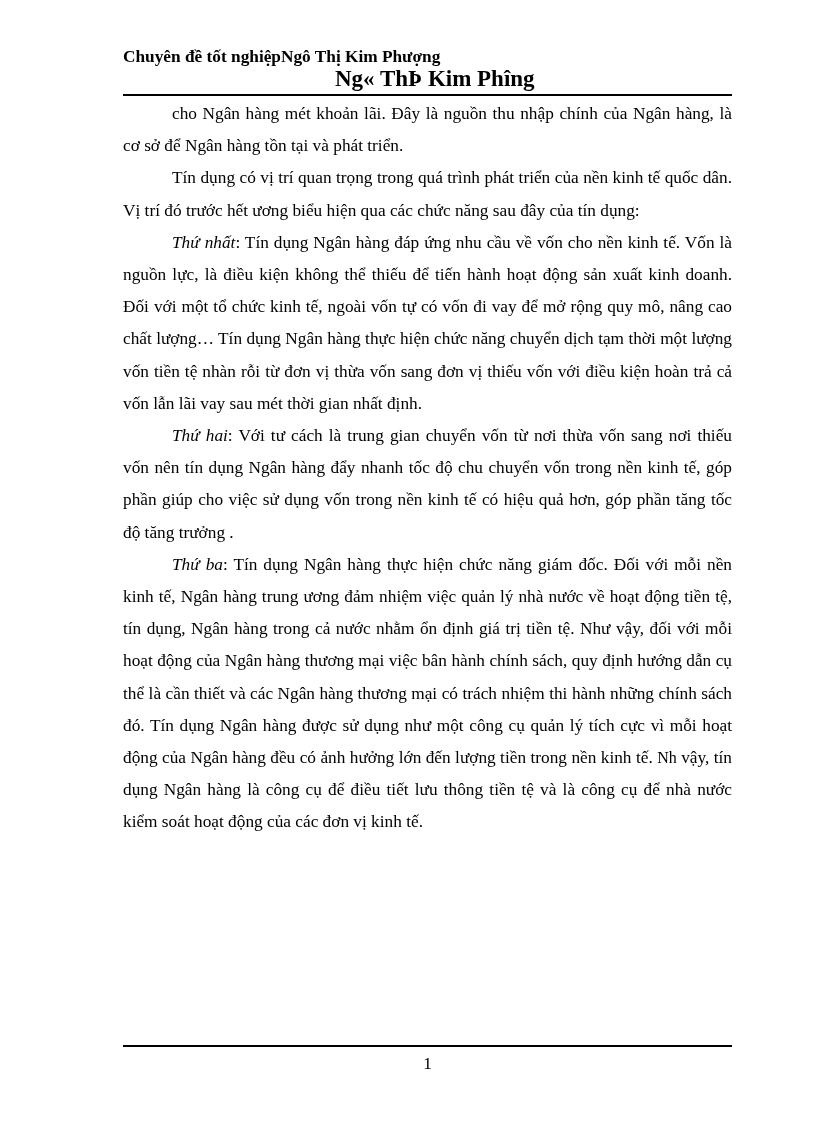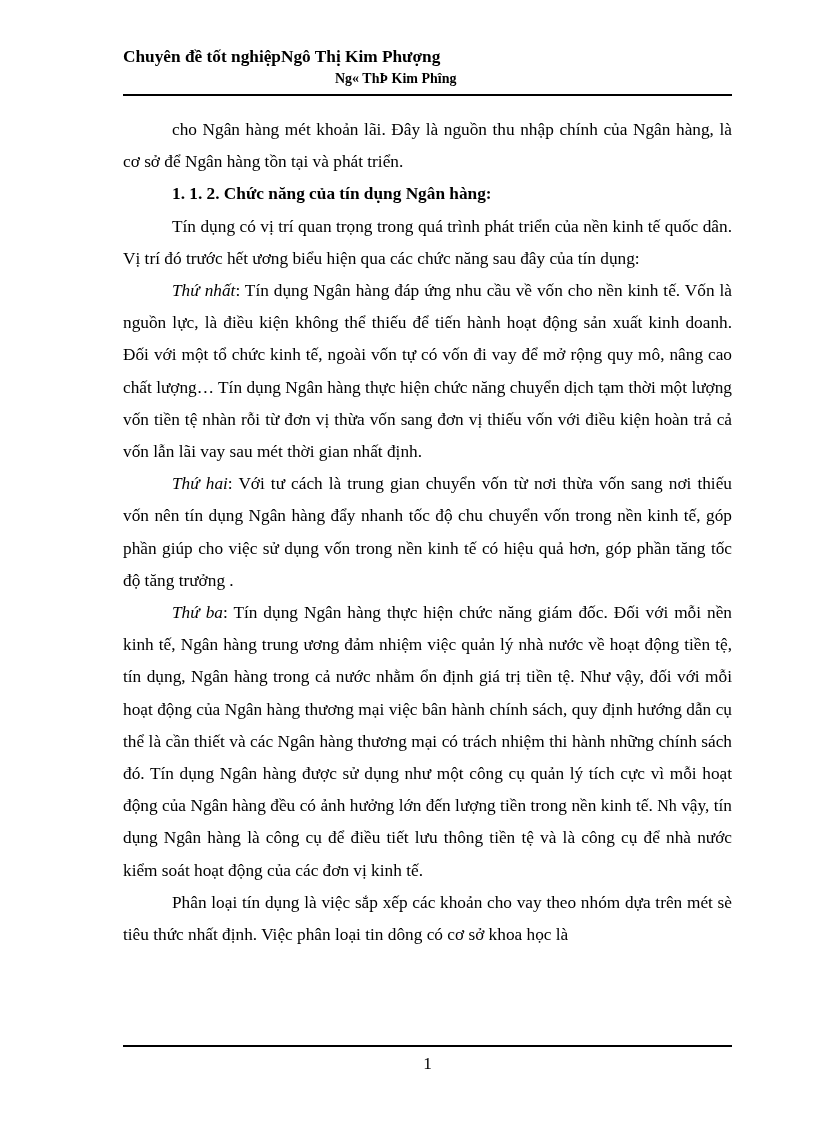--- a/index.html
+++ b/index.html
@@ -26,37 +26,37 @@
     top: 46px;
     width: 609px;
   }
   .header-line1 {
     font-size: 17.3px;
     font-weight: bold;
     line-height: 22px;
     white-space: nowrap;
   }
   .header-line2 {
-    font-size: 14px;
+    font-size: 23px;
     font-weight: bold;
     line-height: 22px;
     margin-left: 212px;
     white-space: nowrap;
   }
   .header-rule {
     border: none;
     border-top: 2px solid #000000;
     margin: 4px 0 0 0;
     height: 0;
   }
   .doc-body {
     font-size: 17.3px;
     line-height: 32.2px;
     text-align: justify;
-    margin-top: 18px;
+    margin-top: 2px;
   }
   .para {
     margin: 0;
     text-indent: 49px;
   }
   .heading {
     font-weight: bold;
   }
   .lead {
   }
@@ -85,32 +85,30 @@
     <header>
       <div class="header-line1"><span>Chuyên đề tốt nghiệp</span><span>Ngô Thị Kim Phượng</span></div>
       <div class="header-line2">Ng« ThÞ Kim Phîng</div>
       <hr class="header-rule">
     </header>
 
     <main class="doc-body">
 
       <p class="para">cho Ngân hàng mét khoản lãi. Đây là nguồn thu nhập chính của Ngân hàng, là cơ sở để Ngân hàng tồn tại và phát triển.</p>
 
-      <p class="para heading">1. 1. 2. Chức năng của tín dụng Ngân hàng:</p>
 
       <p class="para">Tín dụng có vị trí quan trọng trong quá trình phát triển của nền kinh tế quốc dân. Vị trí đó trước hết ương biểu hiện qua các chức năng sau đây của tín dụng:</p>
 
       <p class="para"><em class="lead">Thứ nhất</em><span>: Tín dụng Ngân hàng đáp ứng nhu cầu về vốn cho nền kinh tế. Vốn là nguồn lực, là điều kiện không thể thiếu để tiến hành hoạt động sản xuất kinh doanh. Đối với một tổ chức kinh tế, ngoài vốn tự có vốn đi vay để mở rộng quy mô, nâng cao chất lượng…  Tín dụng Ngân hàng thực hiện chức năng chuyển dịch tạm thời một lượng vốn tiền tệ nhàn rỗi từ đơn vị thừa vốn sang đơn vị thiếu vốn với điều kiện hoàn trả cả vốn lẫn lãi vay sau mét thời gian nhất định.</span></p>
 
       <p class="para"><em class="lead">Thứ hai</em><span>: Với tư cách là trung gian  chuyển vốn từ nơi thừa vốn sang nơi thiếu vốn nên tín dụng Ngân hàng đẩy nhanh tốc độ chu chuyển vốn trong nền kinh tế, góp phần giúp cho việc sử dụng vốn trong nền kinh tế có hiệu quả hơn, góp phần tăng tốc độ tăng trưởng .</span></p>
 
       <p class="para"><em class="lead">Thứ ba</em><span>: Tín dụng Ngân hàng thực hiện  chức năng giám  đốc. Đối với mỗi nền kinh tế, Ngân hàng trung ương đảm nhiệm việc quản lý nhà nước về hoạt động tiền tệ, tín dụng, Ngân hàng trong cả nước nhằm ổn định giá trị tiền tệ. Như vậy, đối với mỗi hoạt động của Ngân hàng thương mại việc bân hành chính sách, quy định hướng dẫn cụ thể là cần thiết  và các Ngân hàng thương mại có trách nhiệm  thi hành những chính sách đó. Tín dụng Ngân hàng được sử dụng như một công cụ quản lý tích cực vì mỗi hoạt động của Ngân hàng đều có ảnh hưởng lớn  đến lượng tiền trong nền kinh tế. </span><span class="small-artifact">Nh</span><span>  vậy, tín dụng Ngân hàng là công cụ để điều tiết lưu thông tiền tệ và là  công cụ để nhà nước kiểm  soát hoạt động của các đơn vị kinh tế.</span></p>
 
 
-      <p class="para">Phân loại tín dụng là việc sắp xếp các khoản cho vay theo nhóm dựa trên mét sè tiêu thức nhất định. Việc phân loại tin dông có cơ sở khoa học là</p>
 
     </main>
   </div>
 
   <footer class="footer">
     <div class="page-number">1</div>
   </footer>
 </div>
 
 </body></html>

